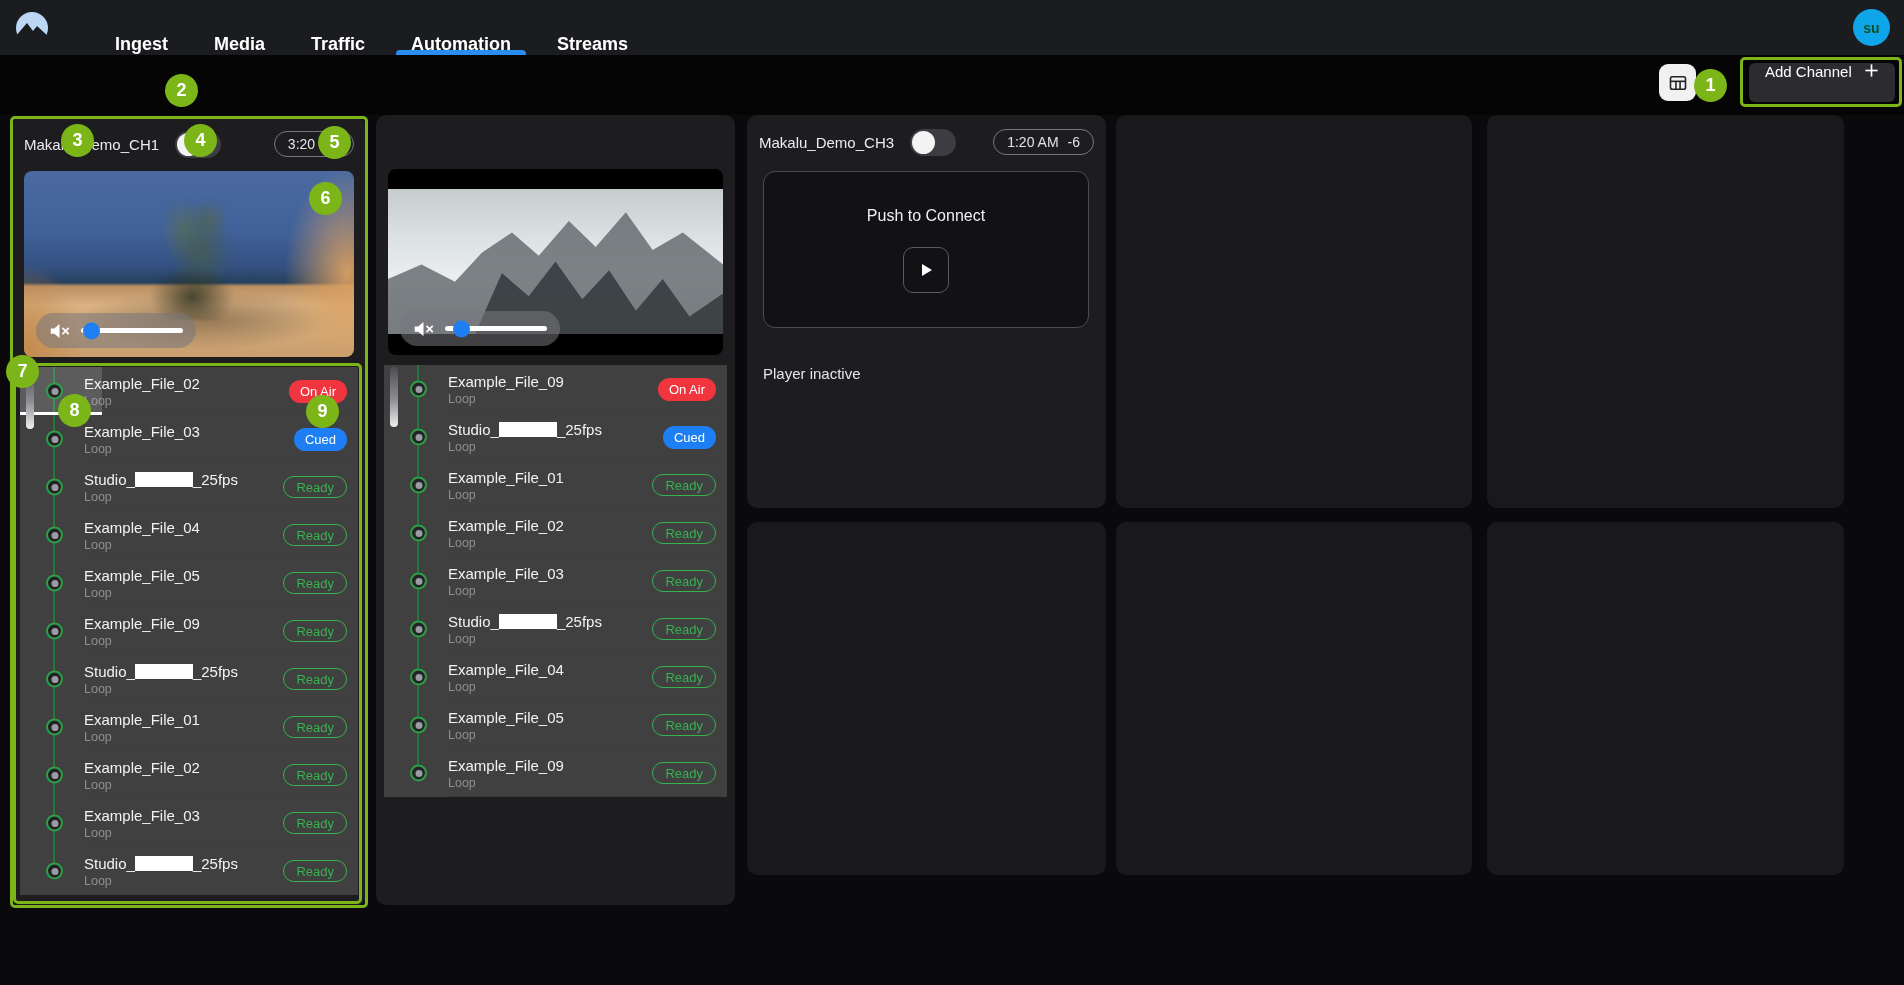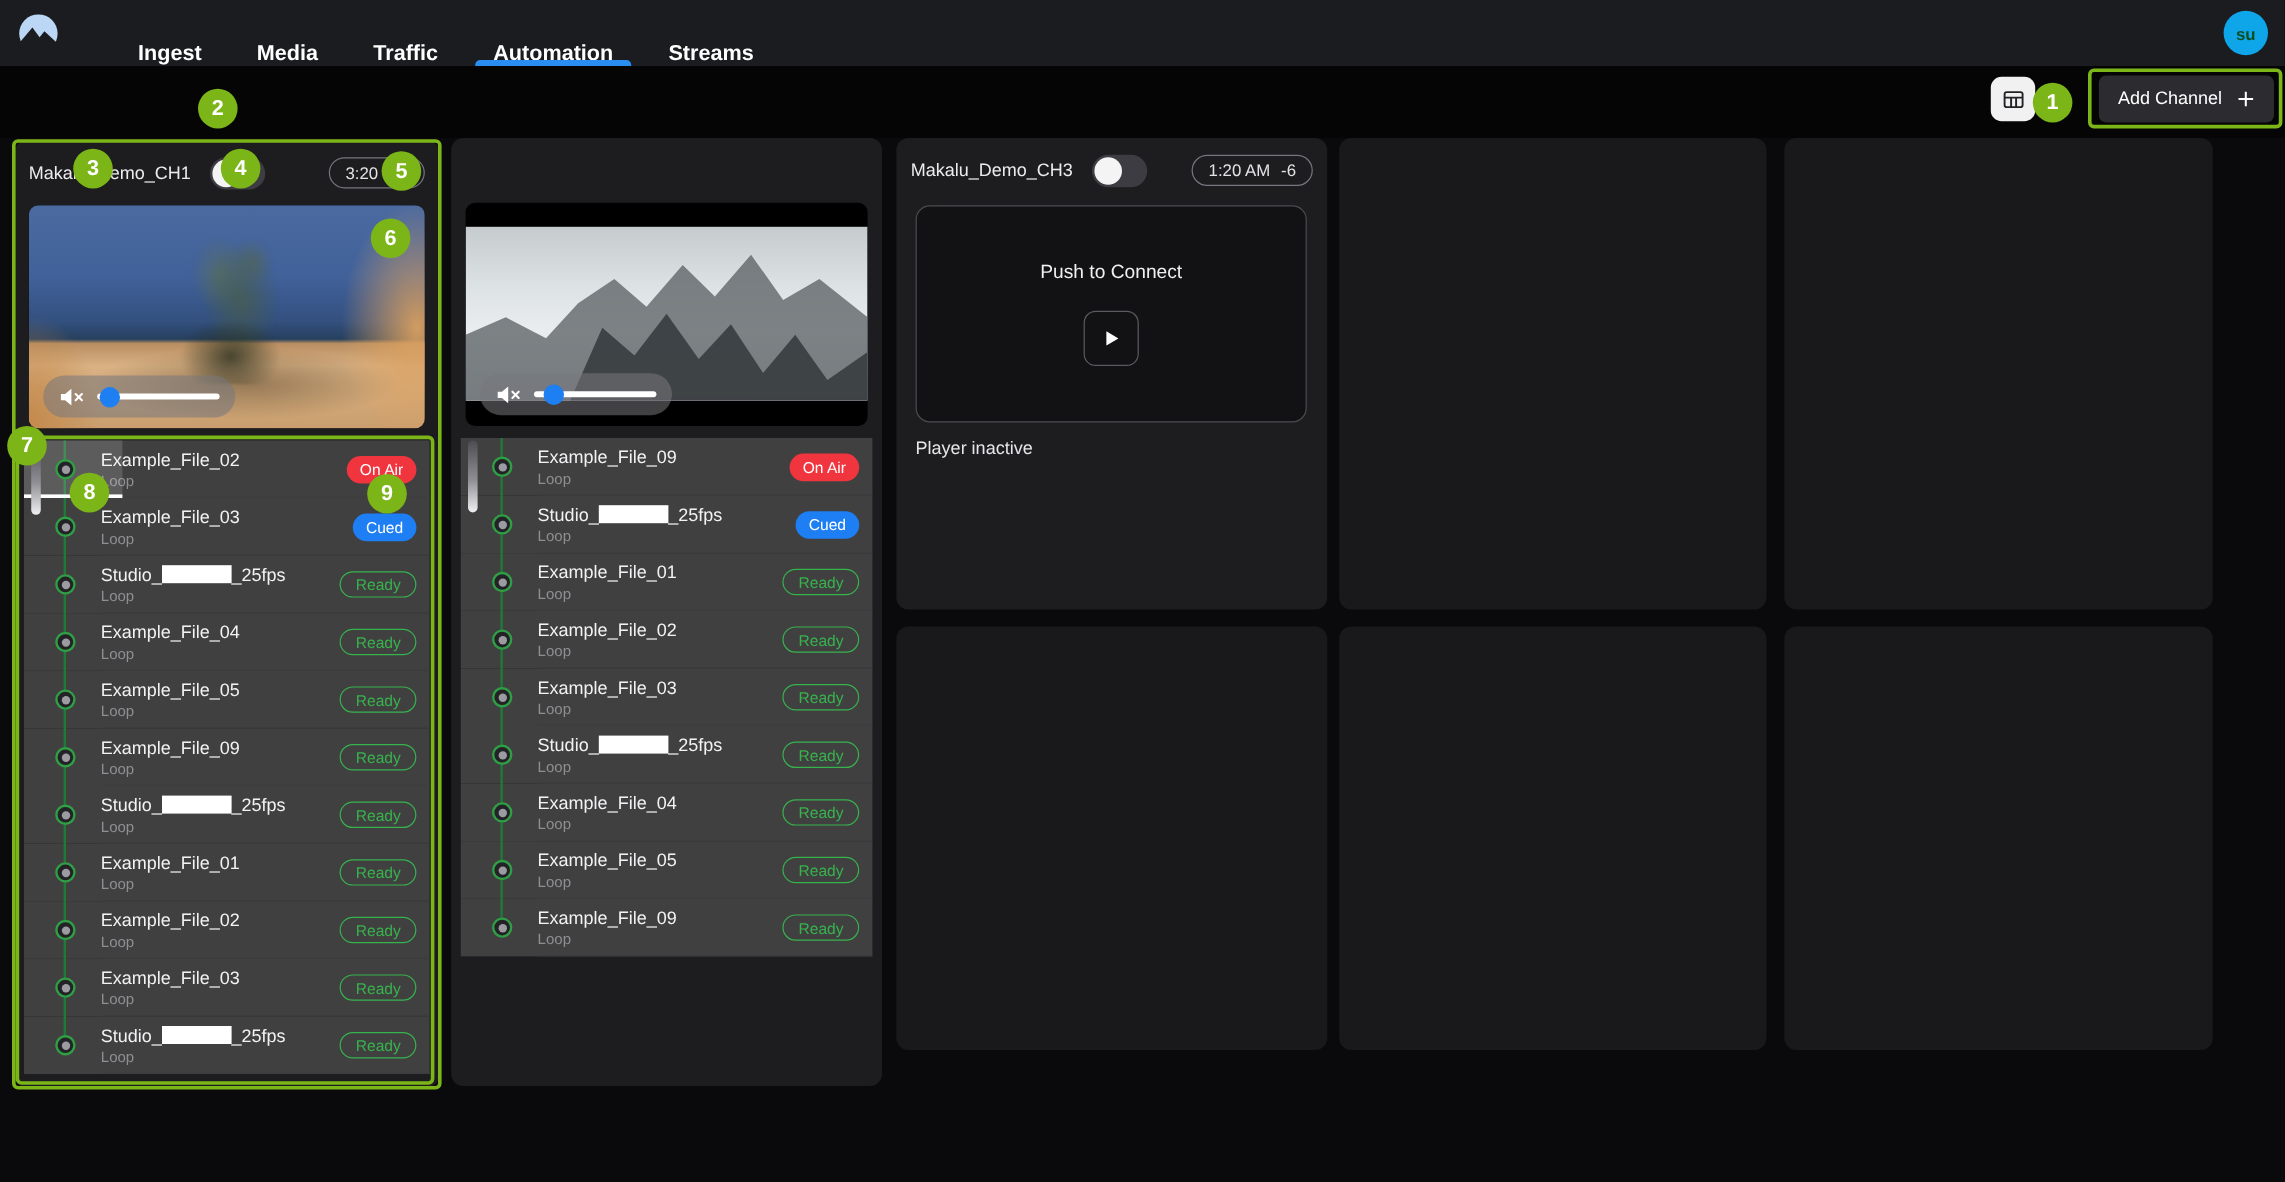--- a/index.html
+++ b/index.html
@@ -20,21 +20,21 @@
   #avatar { position:absolute; right:14px; top:9px; width:37px; height:37px; border-radius:50%;
             background:#0ea5e9; color:#0a4f22; font-size:14px; font-weight:700;
             display:flex; align-items:center; justify-content:center; cursor:pointer; }
 
   
   #toolbar { position:absolute; left:0; top:55px; width:100%; height:60px; background:#050506; }
   #grid-btn { position:absolute; left:1659px; top:9px; width:37px; height:37px; border-radius:9px;
               background:#f1f1f2; border:none; display:flex; align-items:center; justify-content:center; cursor:pointer; }
   #add-channel-btn { position:absolute; left:1749px; top:8px; height:39px; padding:0 16px;
               background:#2b2b30; border:none; border-radius:6px; color:#fff; font-size:15px;
-              display:flex; align-items:center; gap:12px; cursor:pointer; font-family:inherit; }
+              display:flex; gap:12px; cursor:pointer; font-family:inherit; }
 
   
   .panel { position:absolute; background:#1d1d20; border-radius:10px; }
   .panel.slot { background:#19191c; }
   .ch-header { position:absolute; left:12px; right:12px; top:8px; height:38px;
                display:flex; align-items:center; }
   .ch-title { font-size:15px; color:#ececee; white-space:nowrap; }
   .toggle { width:46px; height:27px; border-radius:14px; background:#3c3c42; position:relative;
             margin-left:16px; cursor:pointer; flex:0 0 auto; }
   .toggle .knob { position:absolute; left:2px; top:2px; width:23px; height:23px; border-radius:50%;
@@ -90,21 +90,21 @@
           border:2px solid #2f9e44; border-radius:50%; background:#232327; z-index:5; }
   .node::after { content:""; position:absolute; left:50%; top:50%; transform:translate(-50%,-50%);
           width:7px; height:7px; border-radius:50%; background:#9b9ba1; }
   .rail { position:absolute; left:33px; top:0; width:2px; background:#1f7a38; z-index:2; }
   .progress { position:absolute; left:0; top:0; bottom:0; width:82px; background:rgba(255,255,255,.15);
           border-bottom:3px solid #fff; z-index:3; }
   .scroll-thumb { position:absolute; left:6px; top:2px; width:8px; height:60px; border-radius:4px; z-index:6;
           background:linear-gradient(180deg,#4c4c52 0%,#8e8e94 55%,#f0f0f2 100%); cursor:grab; }
 
   
-  .push-box { position:absolute; left:16px; top:56px; width:326px; height:181px; background:#121214;
+  .push-box { position:absolute; left:16px; top:56px; width:326px; height:157px; background:#121214;
               border:1px solid #4c4c50; border-radius:12px; display:flex; flex-direction:column;
               align-items:center; justify-content:center; gap:22px; }
   .push-label { font-size:16px; color:#f0f0f2; }
   .play-btn { width:46px; height:46px; border:1px solid #5a5a5f; border-radius:10px; background:transparent;
               display:flex; align-items:center; justify-content:center; cursor:pointer; }
   .player-status { position:absolute; left:16px; top:250px; font-size:15px; color:#e6e6e8; }
 
   
   #annot { position:absolute; inset:0; pointer-events:none; z-index:50; }
   .a-box { position:absolute; border:3px solid #7cb518; border-radius:5px; }

